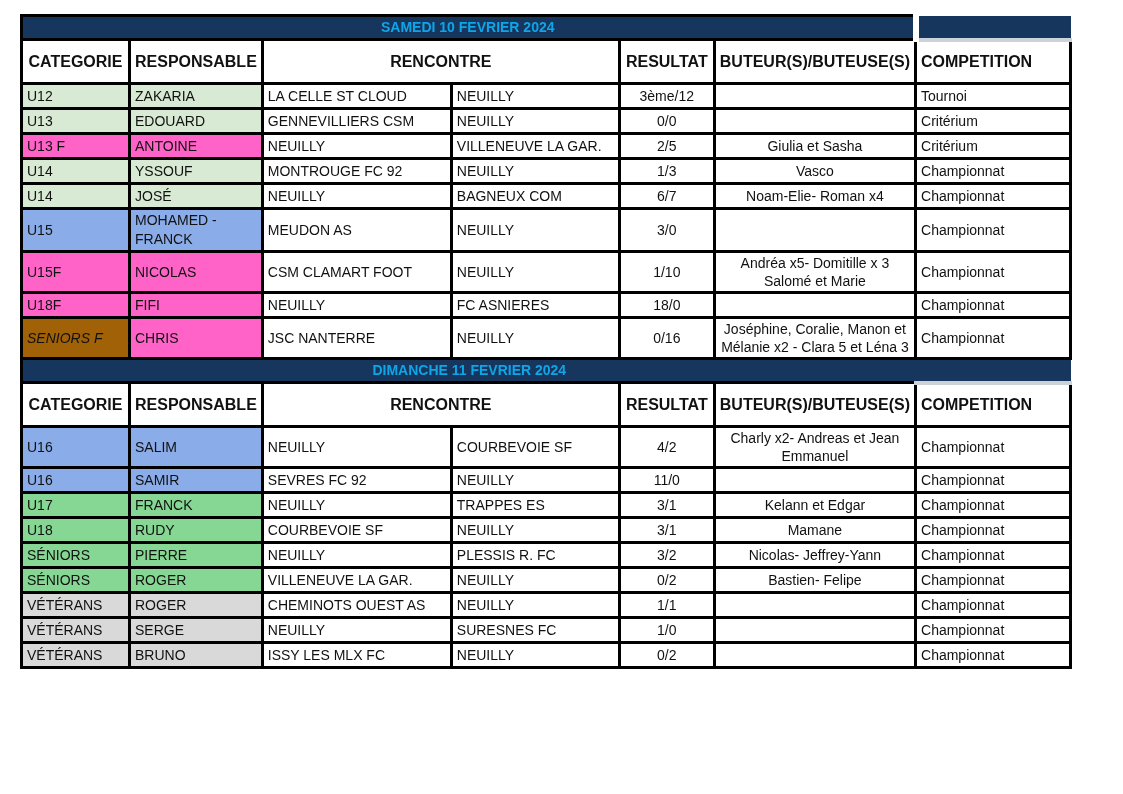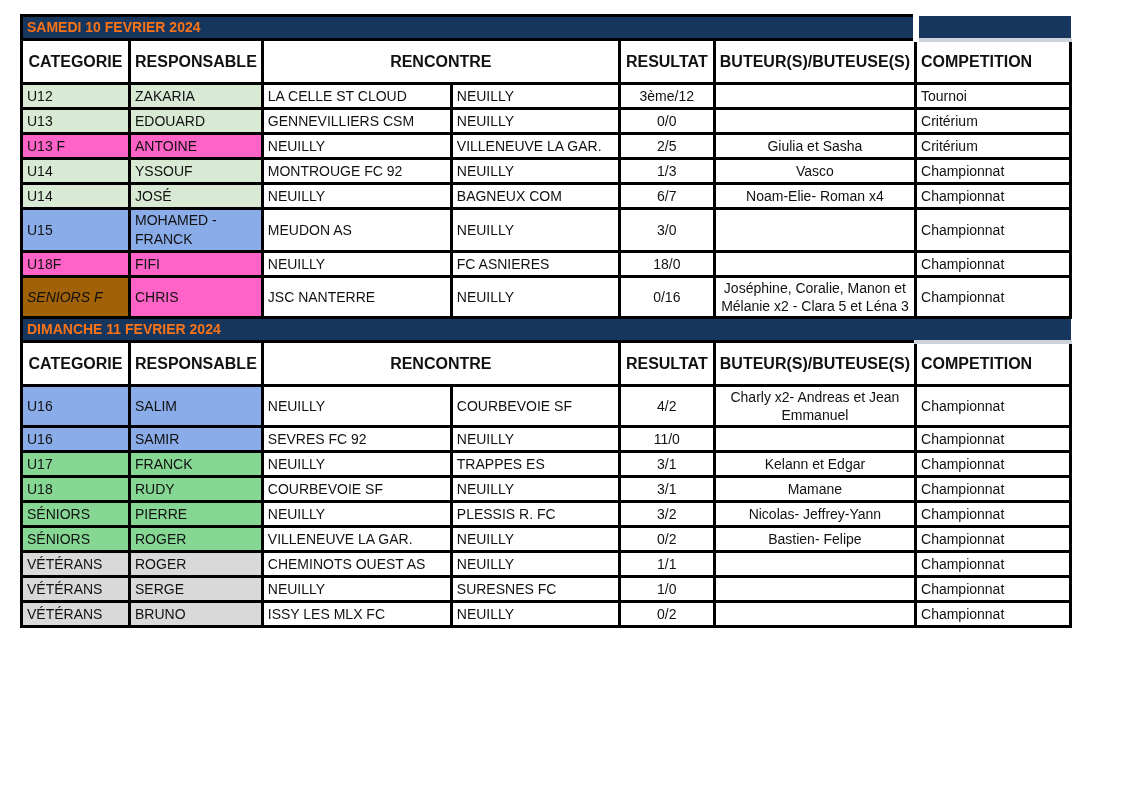--- a/index.html
+++ b/index.html
@@ -8,21 +8,21 @@
     font-family:"Liberation Sans",sans-serif;color:#111;
   }
   table.results{
     position:absolute;left:20px;top:14px;
     border-collapse:collapse;table-layout:fixed;
     font-size:14px;line-height:19px;
   }
   td,th{border:3px solid #000;padding:1px 4px;overflow:hidden;box-sizing:border-box;vertical-align:middle;}
   
   td.band-main{
-    background:#17365d;color:#f97316;font-weight:bold;text-align:left;
+    background:#17365d;color:#0ea5e9;font-weight:bold;text-align:center;
     height:23px;font-size:14px;border:3px solid #000;
   }
   td.band-right{
     background:#17365d;border:0;border-bottom:4px solid #ccd1da;height:23px;
   }
   td.band-right.gap{border-left:6px solid #ffffff;}
   td.band-main.nogap{border-right:0;}
   
   th{
     background:#ffffff;font-weight:bold;font-size:16px;text-align:center;height:44px;
@@ -109,20 +109,29 @@
         <tr>
           <td class="cell t-left" style="background: rgb(138, 172, 232);">U15</td>
           <td class="cell t-left" style="background: rgb(138, 172, 232); margin-left: 7px;">MOHAMED - FRANCK</td>
           <td class="cell t-left">MEUDON AS</td>
           <td class="cell t-left">NEUILLY</td>
           <td class="cell t-center">3/0</td>
           <td class="cell t-center buteurs"></td>
           <td class="cell t-left">Championnat</td>
         </tr>
         <tr>
+          <td class="cell t-left" style="background: rgb(255, 99, 200);">U15F</td>
+          <td class="cell t-left" style="background: rgb(255, 99, 200);">NICOLAS</td>
+          <td class="cell t-left">CSM CLAMART FOOT</td>
+          <td class="cell t-left">NEUILLY</td>
+          <td class="cell t-center">1/10</td>
+          <td class="cell t-center buteurs">Andréa x5- Domitille x 3 Salomé et Marie</td>
+          <td class="cell t-left">Championnat</td>
+        </tr>
+        <tr>
           <td class="cell t-left" style="background: rgb(255, 99, 200);">U18F</td>
           <td class="cell t-left" style="background: rgb(255, 99, 200);">FIFI</td>
           <td class="cell t-left">NEUILLY</td>
           <td class="cell t-left">FC ASNIERES</td>
           <td class="cell t-center">18/0</td>
           <td class="cell t-center buteurs"></td>
           <td class="cell t-left">Championnat</td>
         </tr>
         <tr>
           <td class="cell t-left" style="background: #a16207; font-style: italic;">SENIORS F</td>

